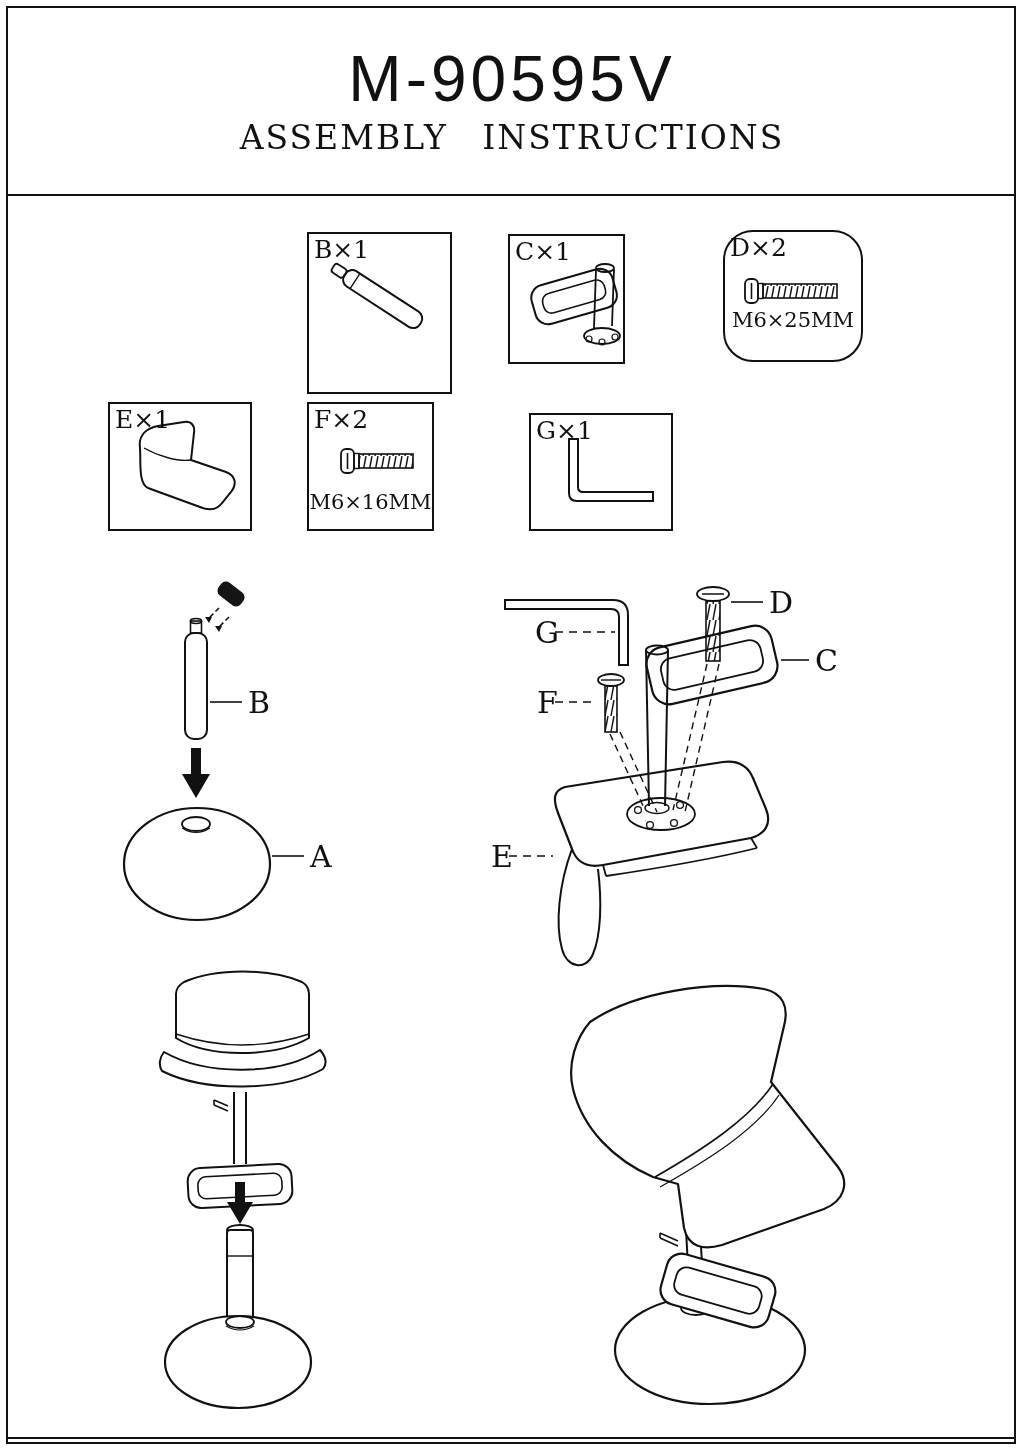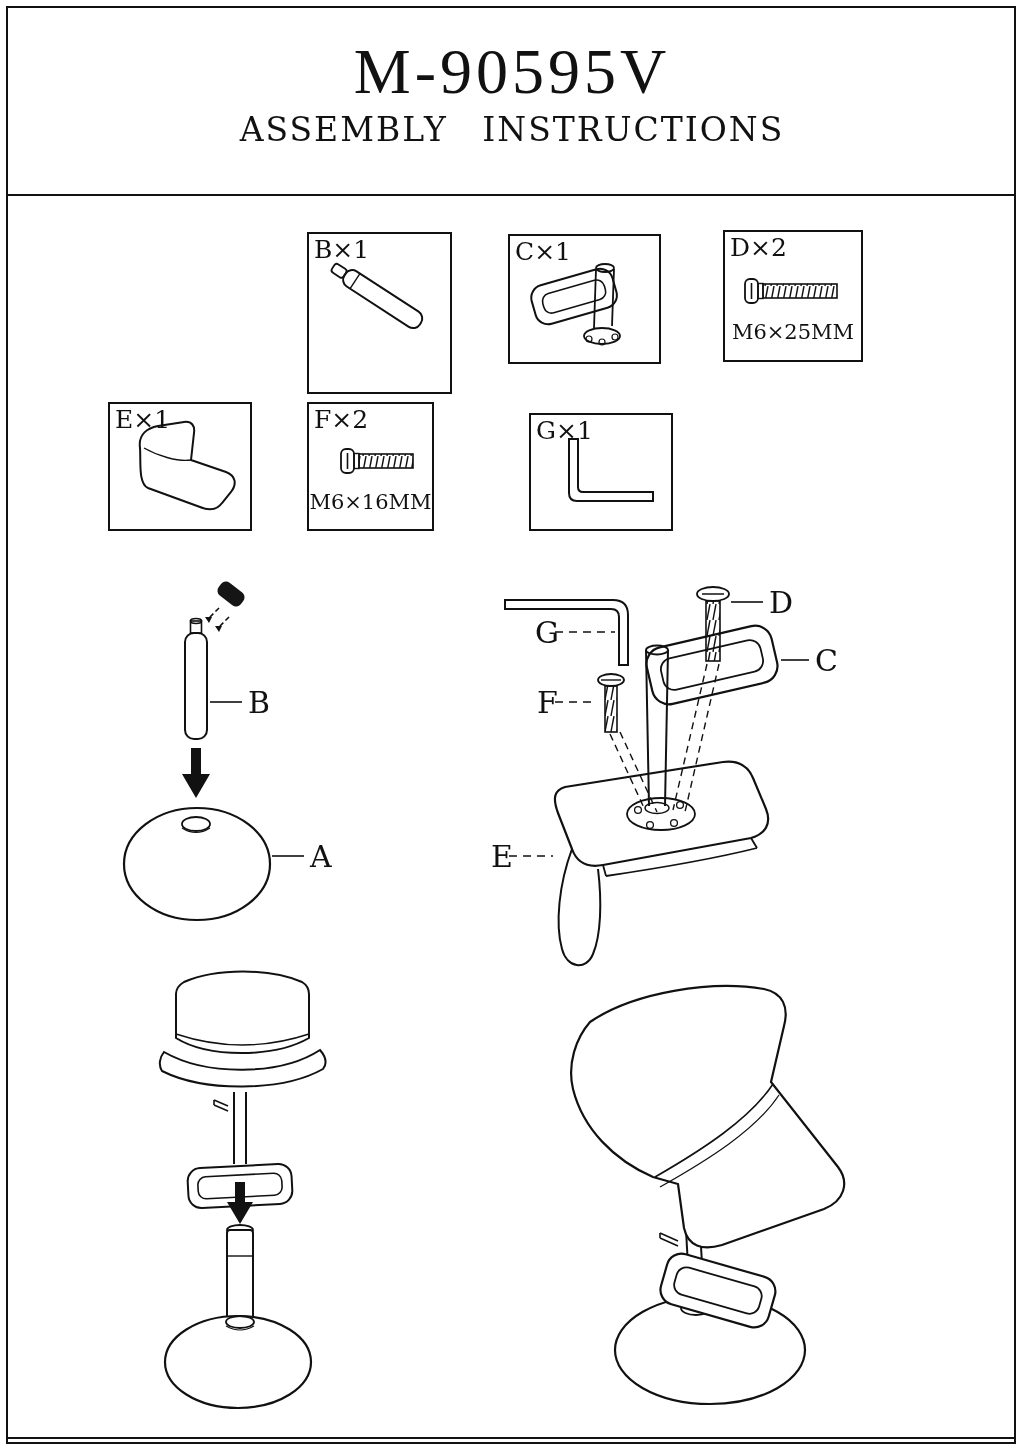--- a/index.html
+++ b/index.html
@@ -9,22 +9,22 @@
     position:relative; width:1024px; height:1450px;
     background:#ffffff; overflow:hidden;
   }
   .page-border {
     position:absolute; left:6px; top:6px; width:1010px; height:1438px;
     border:2px solid #111; pointer-events:none;
   }
   .hline { position:absolute; height:2px; background:#111; }
   .header { position:absolute; left:8px; top:10px; width:1008px; text-align:center; }
   .title {
-    font-family:Liberation Serif, serif;
-    font-size:64px; font-weight:400; letter-spacing:4px; margin-top:28px; line-height:1.05;
+    font-family:Liberation Sans, sans-serif;
+    font-size:64px; font-weight:400; letter-spacing:4px; margin-top:36px; line-height:1.05;
   }
   .subtitle {
     font-family:"DejaVu Serif","Liberation Serif",serif;
     font-size:33px; font-weight:400; letter-spacing:2px; word-spacing:22px; margin-top:8px; line-height:1.05;
   }
   .part-box { position:absolute; border:2px solid #111; background:#fff; }
   .part-label {
     position:absolute; left:5px; top:1px; font-size:25px;
     font-family:"DejaVu Serif","Liberation Serif",serif;
   }
@@ -56,51 +56,51 @@
     <span class="part-label">B×1</span>
     <svg class="drawing" style="left:0; top:0;" width="145" height="128" viewBox="0 0 145 128">
       <g transform="rotate(33 72 64)">
         <rect x="15" y="59" width="14" height="10" rx="3" fill="none" stroke="#111" stroke-width="1.8"></rect>
         <rect x="29" y="55" width="90" height="18" rx="8" fill="none" stroke="#111" stroke-width="2"></rect>
         <line x1="41" y1="55" x2="41" y2="73" stroke="#111" stroke-width="1.4"></line>
       </g>
     </svg>
   </div>
 
-  <div class="part-box" style="left:508px; top:234px; width:153px; height:130px;">
+  <div class="part-box" style="left:508px; top:234px; width:117px; height:130px;">
     <span class="part-label">C×1</span>
     <svg class="drawing" style="left:0; top:0;" width="145" height="128" viewBox="0 0 145 128">
       <g transform="rotate(-16 66 60)" fill="none" stroke="#111">
         <rect x="22" y="40" width="84" height="40" rx="13" stroke-width="2"></rect>
         <rect x="32" y="50" width="64" height="20" rx="8" stroke-width="1.6"></rect>
       </g>
       <ellipse cx="95" cy="32" rx="9" ry="4" fill="none" stroke="#111" stroke-width="1.8"></ellipse>
       <line x1="86" y1="33" x2="84" y2="92" stroke="#111" stroke-width="1.8"></line>
       <line x1="104" y1="33" x2="102" y2="90" stroke="#111" stroke-width="1.8"></line>
       <ellipse cx="92" cy="100" rx="18" ry="8" fill="none" stroke="#111" stroke-width="1.8"></ellipse>
       <circle cx="79" cy="103" r="3" fill="none" stroke="#111" stroke-width="1.2"></circle>
       <circle cx="92" cy="106" r="3" fill="none" stroke="#111" stroke-width="1.2"></circle>
       <circle cx="105" cy="101" r="3" fill="none" stroke="#111" stroke-width="1.2"></circle>
     </svg>
   </div>
 
-  <div class="part-box" style="left:723px; top:230px; width:140px; height:132px;">
+  <div class="part-box" style="left:723px; top:230px; width:140px; height:132px;border-radius:30px;">
     <span class="part-label">D×2</span>
     <svg class="drawing" style="left:8px; top:38px;" width="122" height="44" viewBox="0 0 122 44">
       <defs>
         <pattern id="thrD" width="6" height="16" patternUnits="userSpaceOnUse">
           <line x1="5" y1="0" x2="2" y2="16" stroke="#111" stroke-width="1.4"></line>
         </pattern>
       </defs>
       <rect x="12" y="9" width="13" height="24" rx="5" fill="none" stroke="#111" stroke-width="1.8"></rect>
       <line x1="18.5" y1="13" x2="18.5" y2="29" stroke="#111" stroke-width="1.6"></line>
       <rect x="25" y="13.5" width="5" height="15" fill="none" stroke="#111" stroke-width="1.4"></rect>
       <rect x="30" y="14" width="74" height="14" fill="url(#thrD)" stroke="#111" stroke-width="1.6"></rect>
     </svg>
-    <div class="spec" style="top:88px;">M6×25MM</div>
+    <div class="spec" style="top:76px;">M6×25MM</div>
   </div>
 
   <div class="part-box" style="left:108px; top:402px; width:144px; height:129px;padding-left:40px;">
     <span class="part-label">E×1</span>
     <svg class="drawing" style="left:0; top:0;" width="144" height="127" viewBox="0 0 144 127">
       <path d="M30,44 C28,30 38,24 48,22 L74,18 C82,17 85,22 84,29 L81,56 L116,68 C126,72 127,80 121,88 L112,99 C106,107 97,106 90,103 L38,84 C28,80 31,56 30,44 Z" fill="none" stroke="#111" stroke-width="2"></path>
       <path d="M81,56 C68,58 48,52 34,44" fill="none" stroke="#111" stroke-width="1.3"></path>
     </svg>
   </div>
 

